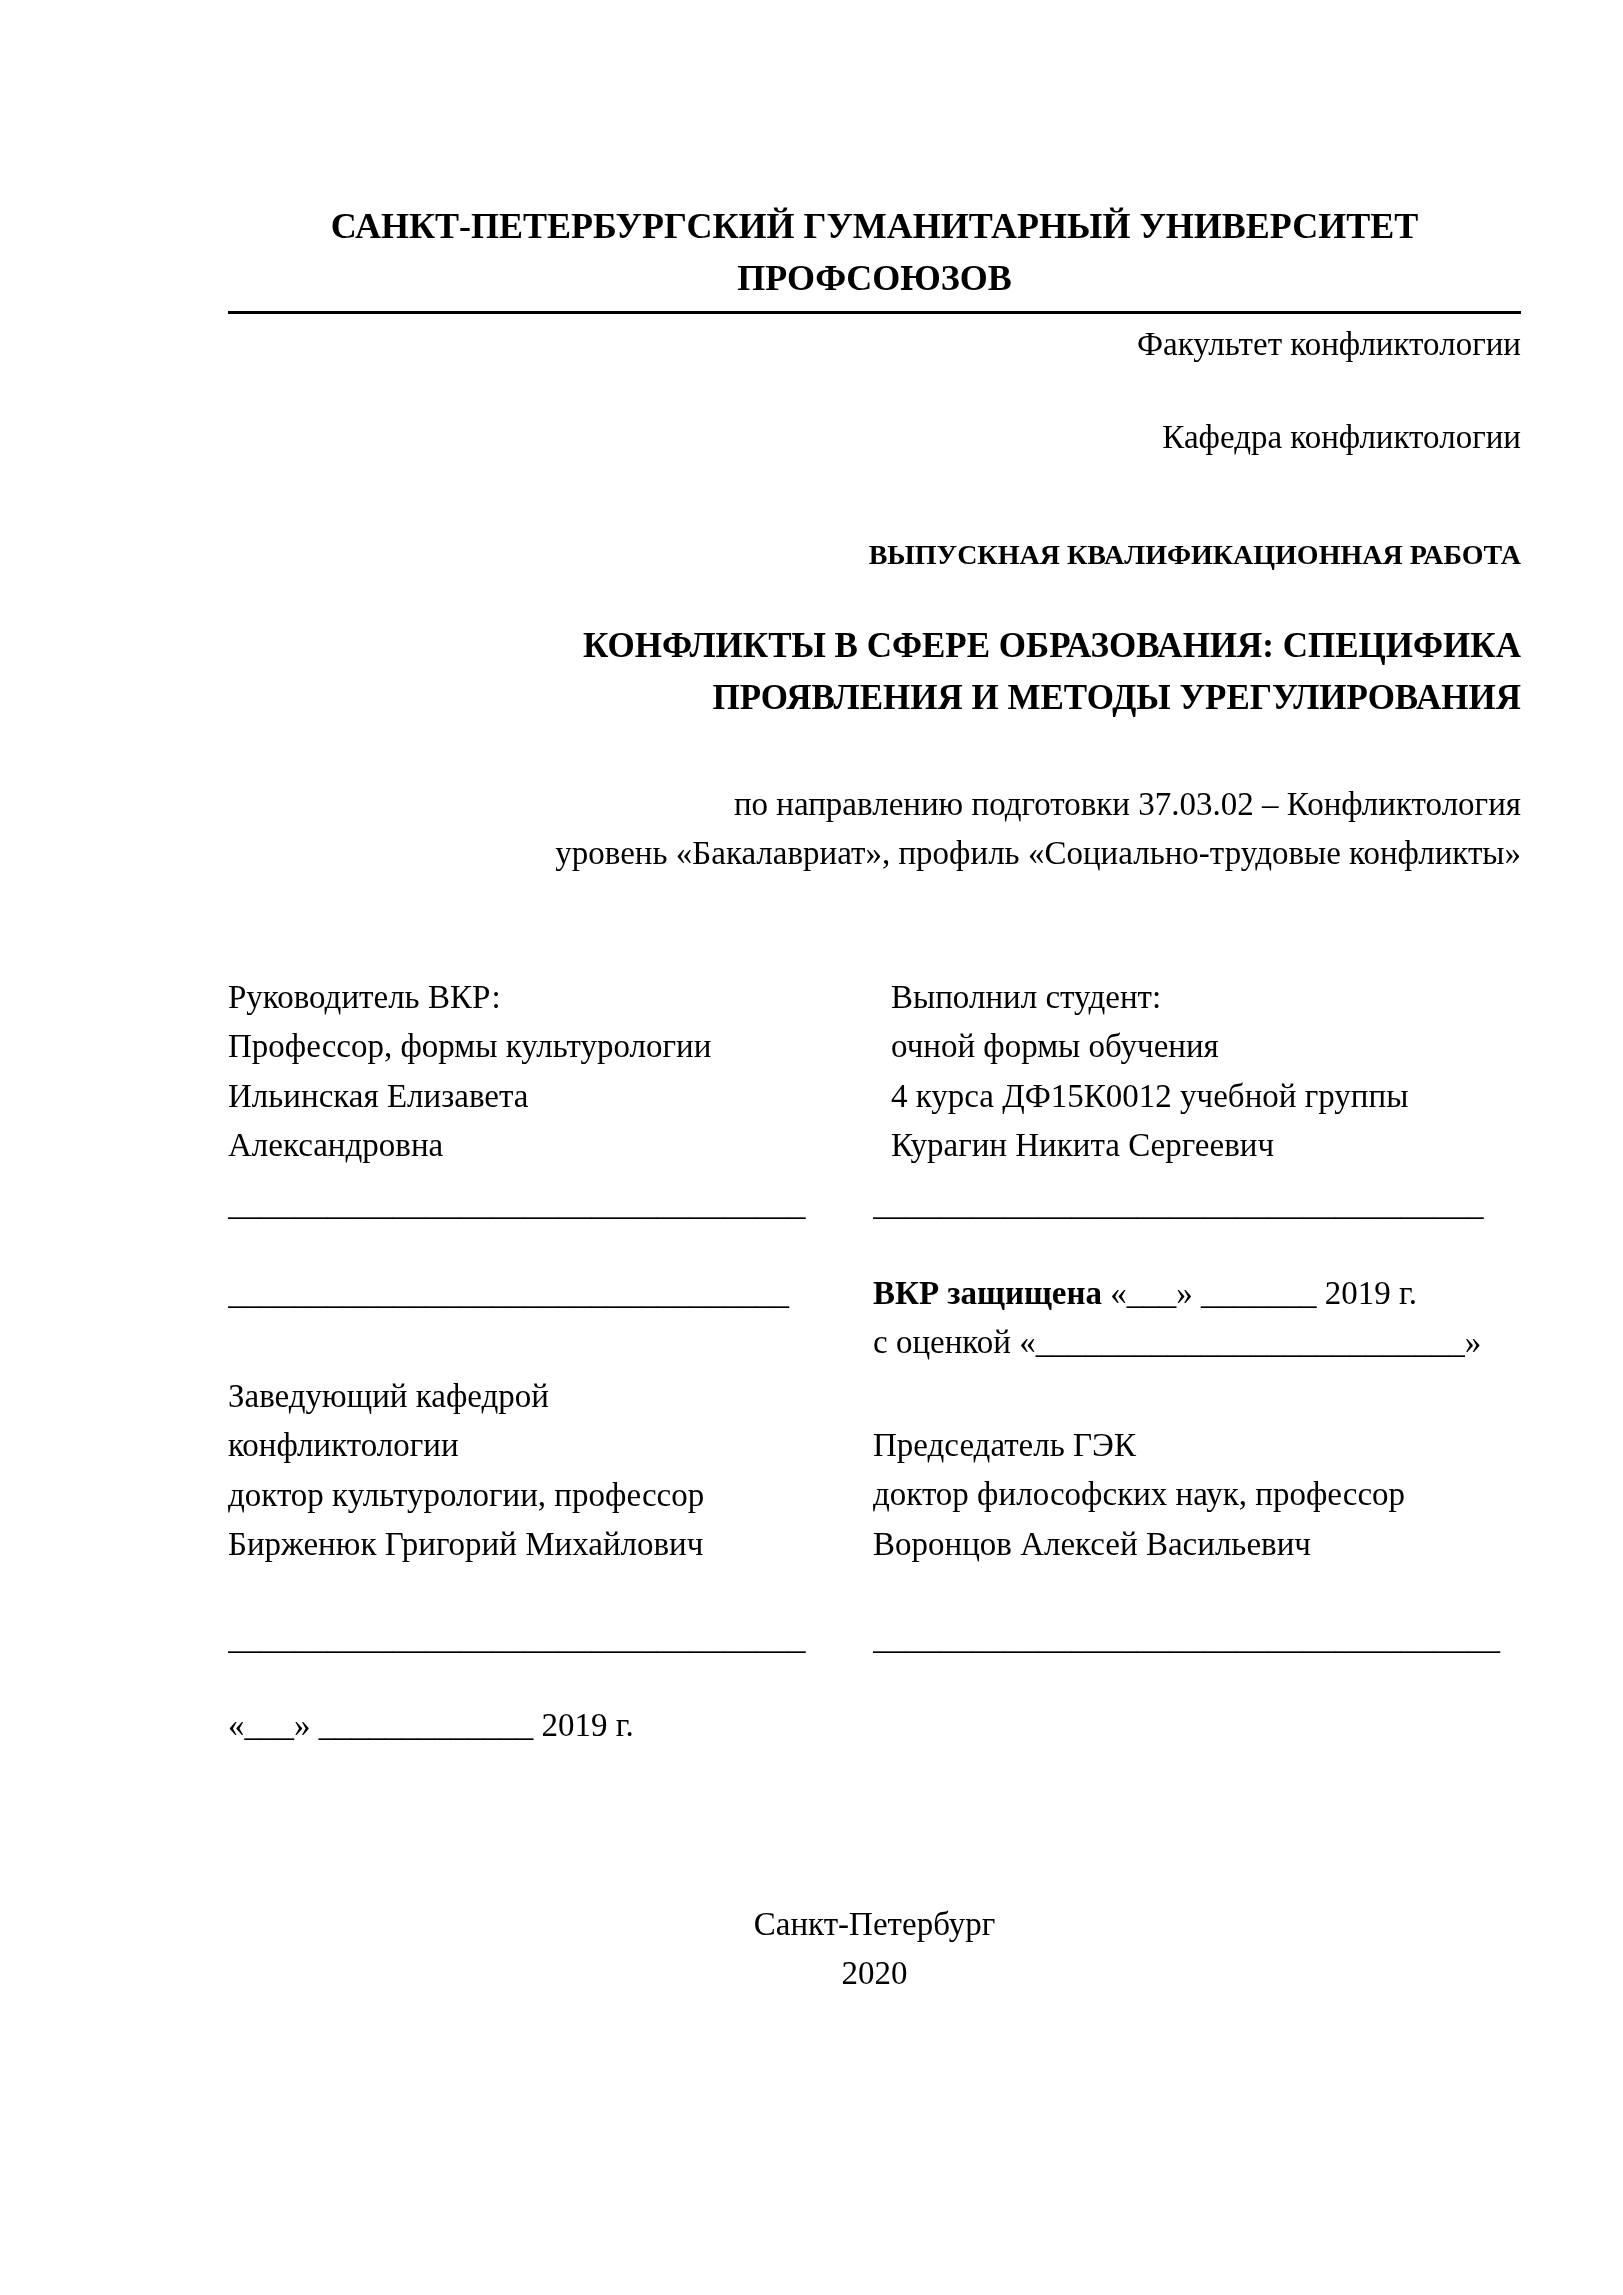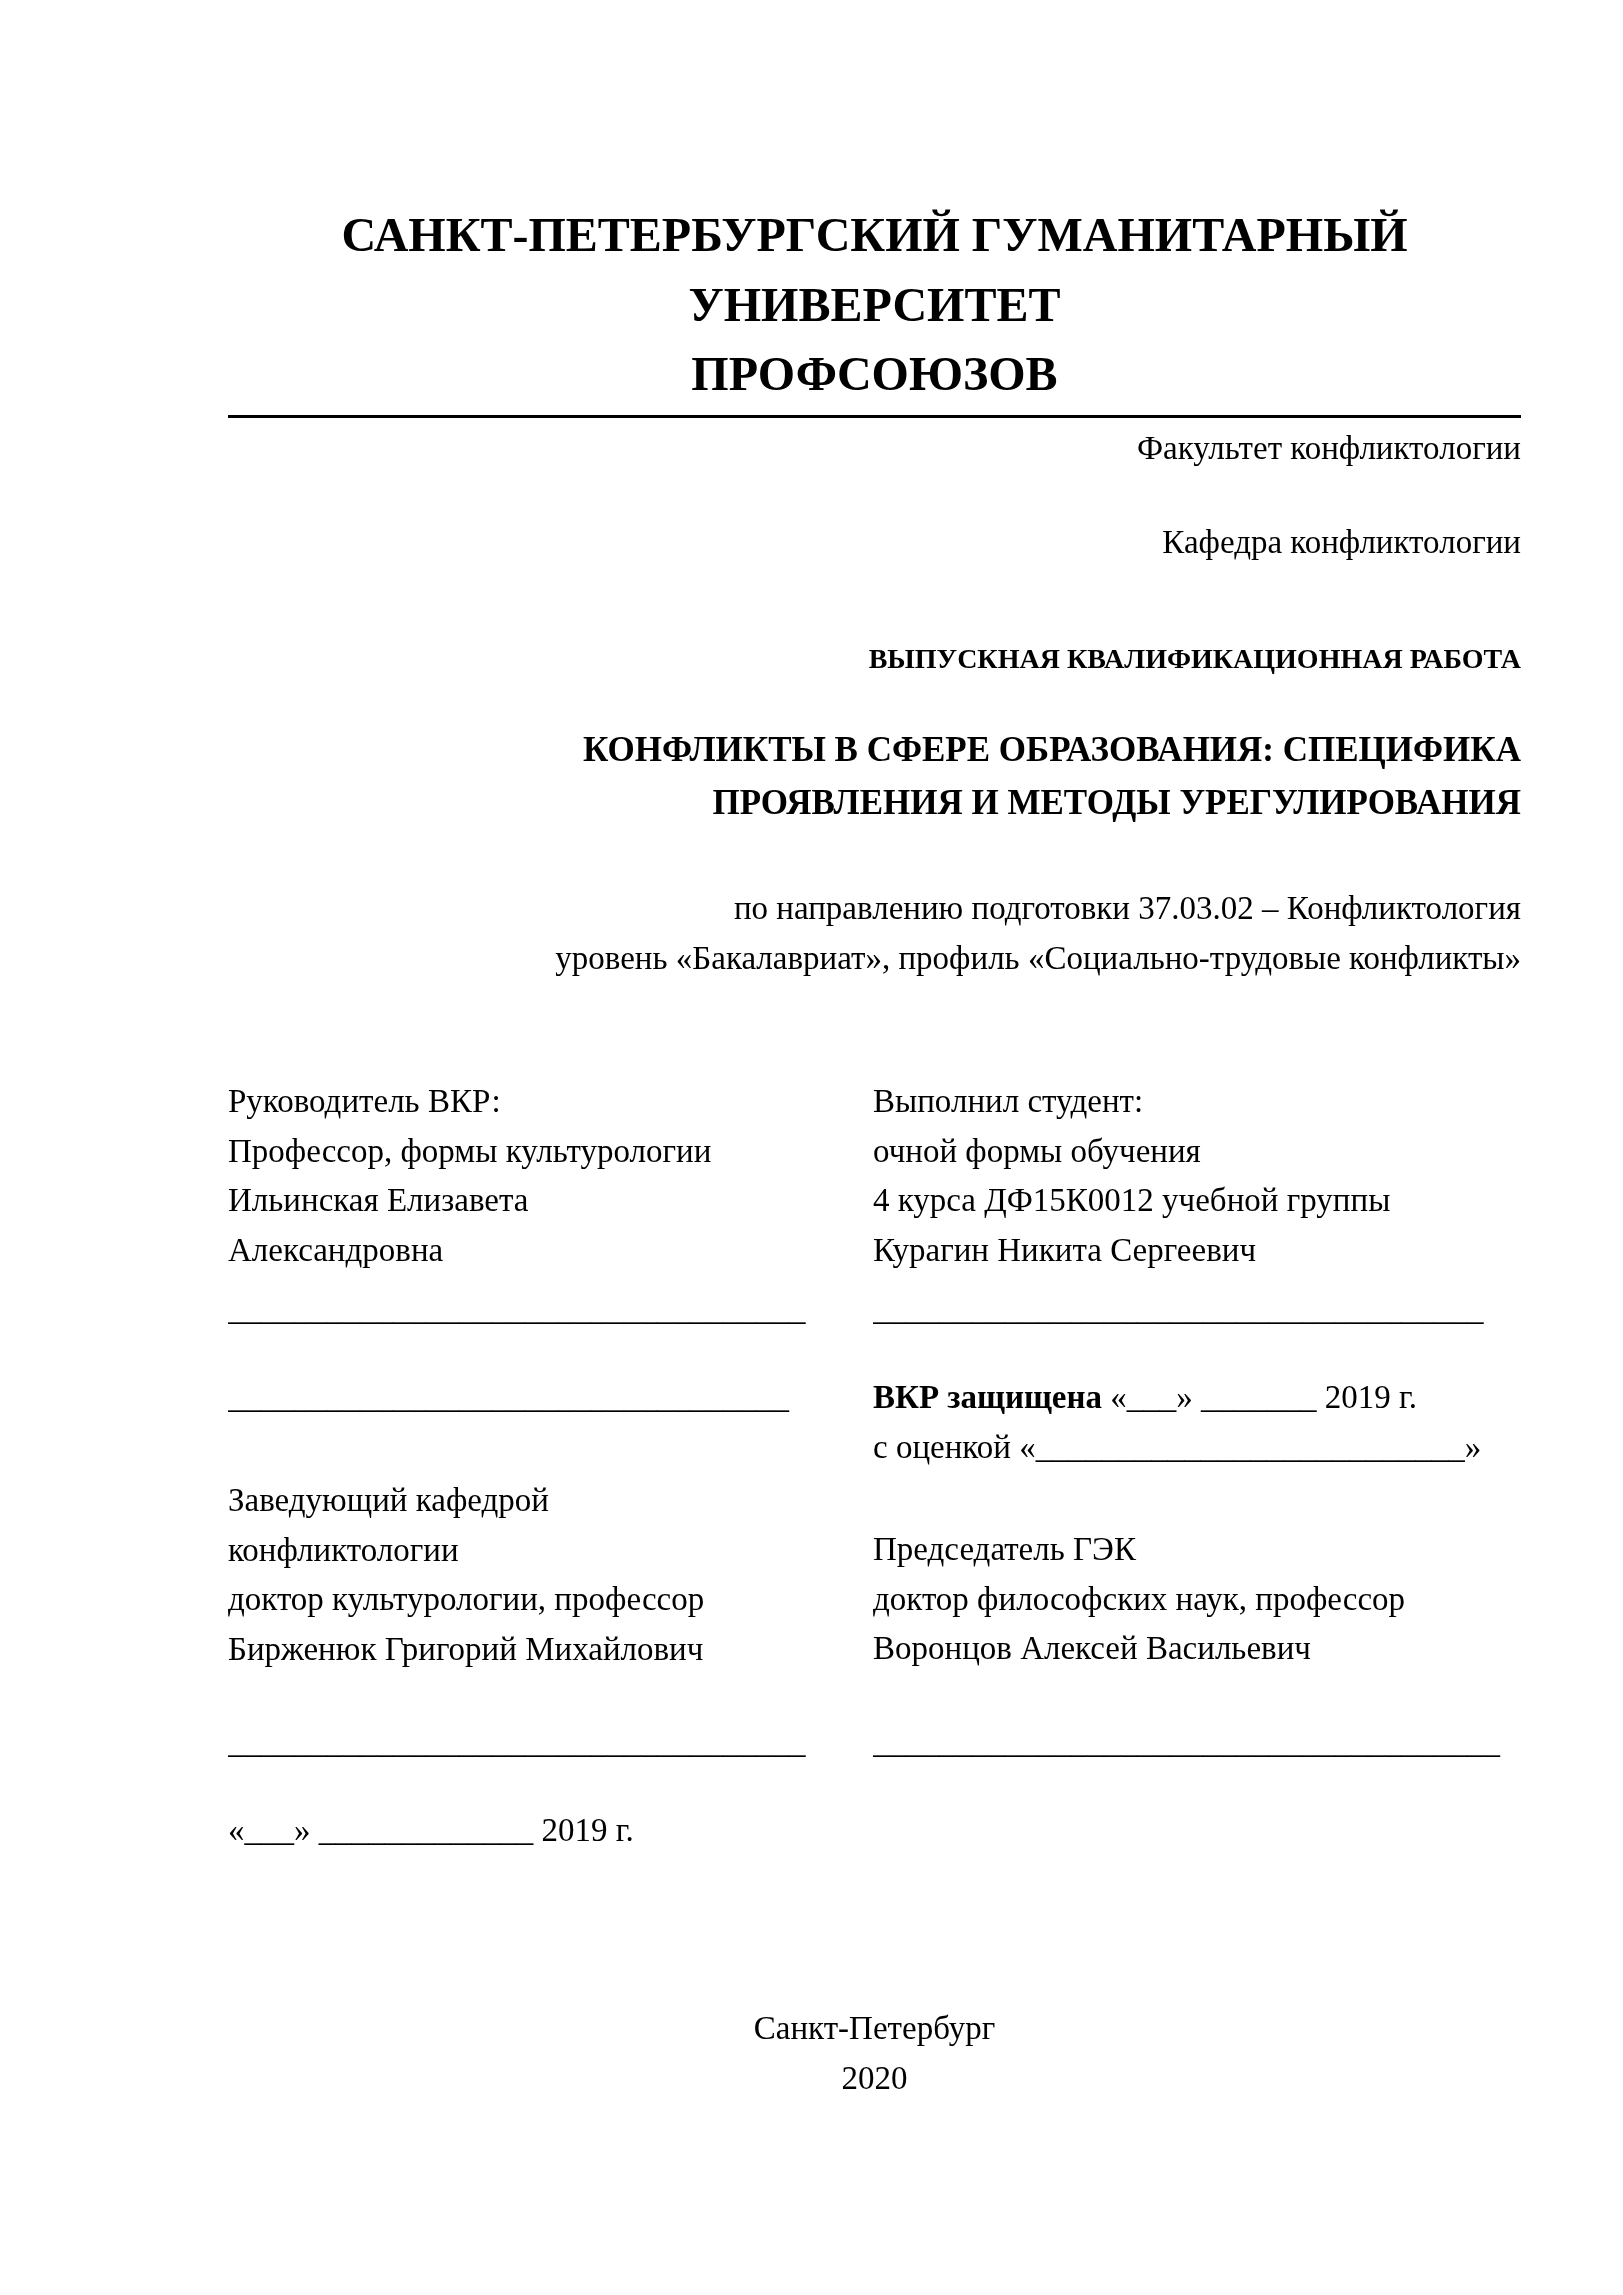--- a/index.html
+++ b/index.html
@@ -15,21 +15,21 @@
     padding: 200px 102px 0 228px;
     overflow: hidden;
   }
   .center { text-align: right; }
   .right  { text-align: right; }
   .bold   { font-weight: bold; }
 
   .univ {
     text-align: center;
     font-weight: bold;
-    font-size: 48px;
+    font-size: 36px;
     line-height: 1.45;
   }
   .rule {
     border-bottom: 3.1px solid #000;
     margin-top: 6.3px;
     width: 100%;
   }
   .faculty    { margin-top: 6.3px; }
   .department { margin-top: 44px; }
 
@@ -44,21 +44,21 @@
     font-size: 35px;
     line-height: 1.5;
   }
   .program { margin-top: 55px; }
 
   .sig-row {
     display: grid;
     grid-template-columns: 645px 1fr;
     align-items: start;
   }
-  .row-a { margin-top: 94px; }
+  .row-a { margin-top: 94px; gap: 18px; }
   .row-b { margin-top: 9.4px; }
   .row-c { margin-top: 39px; }
   .row-d { margin-top: 4px; }
   .row-e { margin-top: 44px; }
   .row-f { margin-top: 38px; }
 
   .offset-one-line { padding-top: 49px; }
 
   .sig {
     white-space: nowrap;

